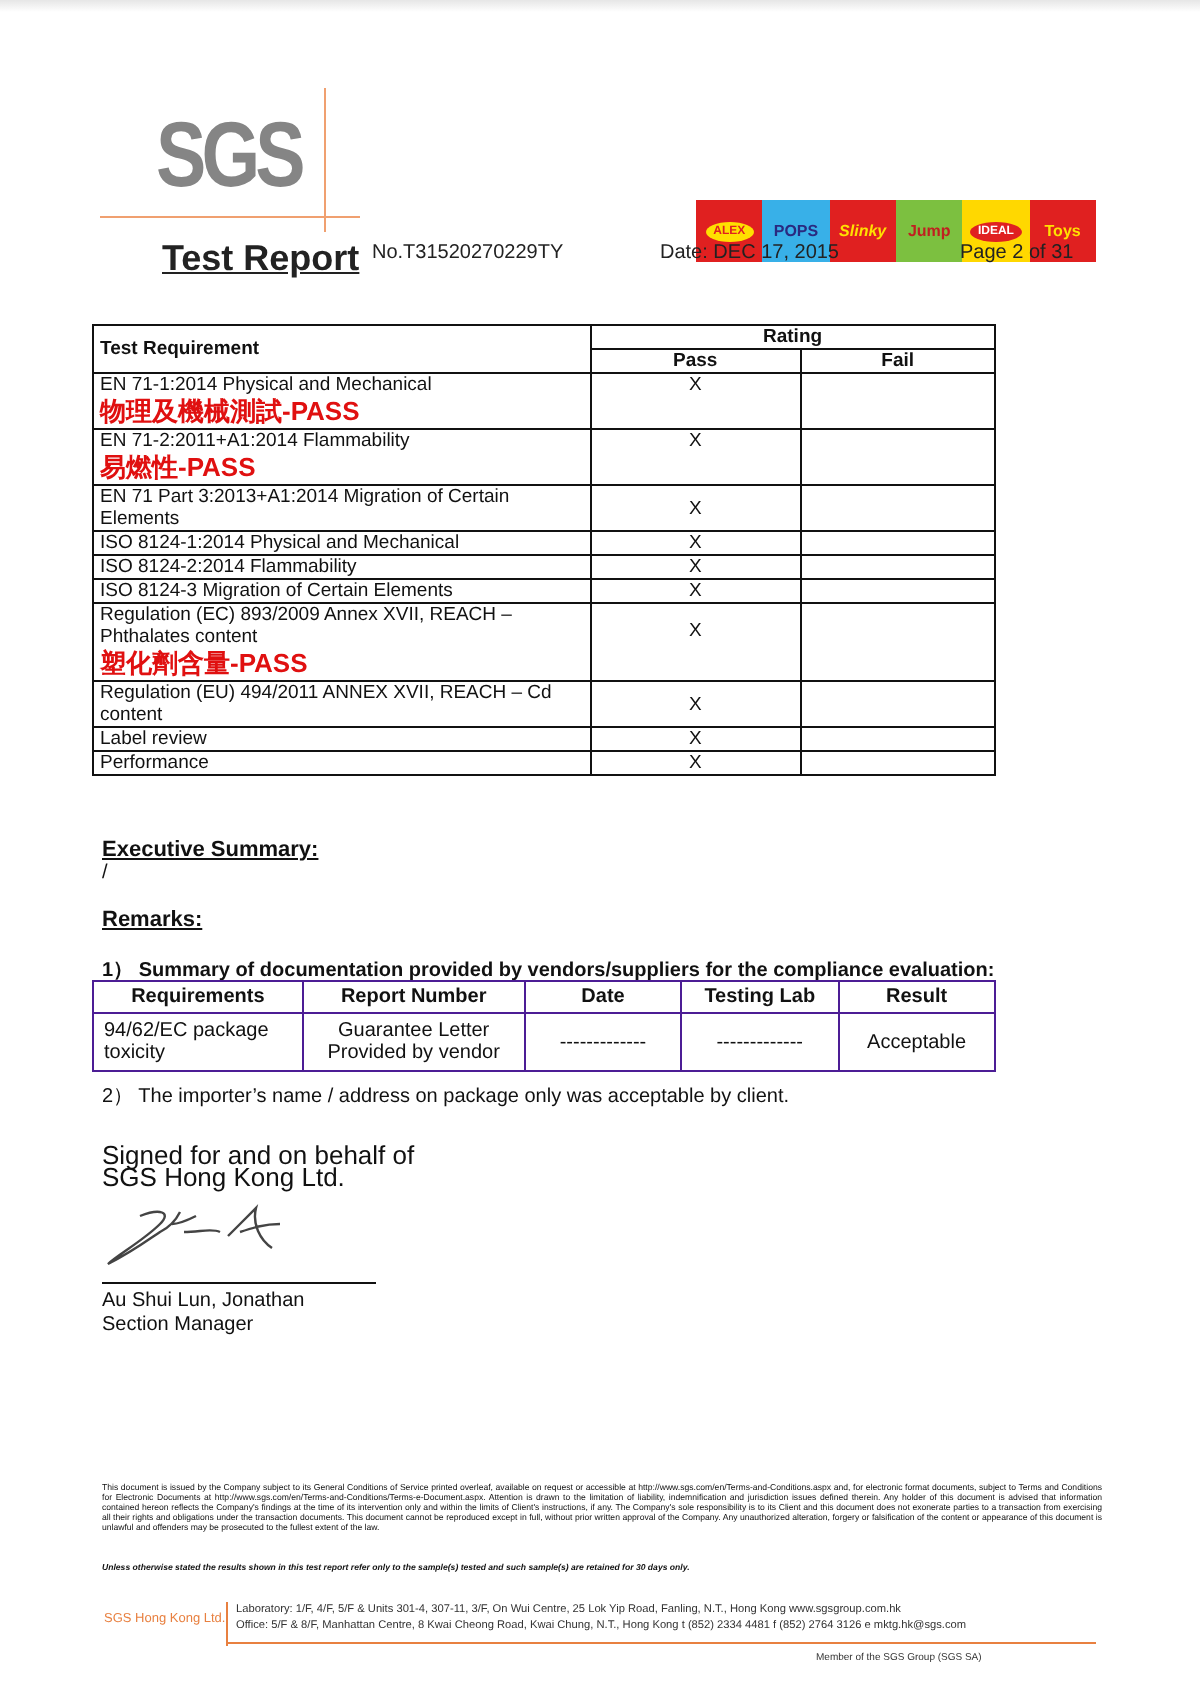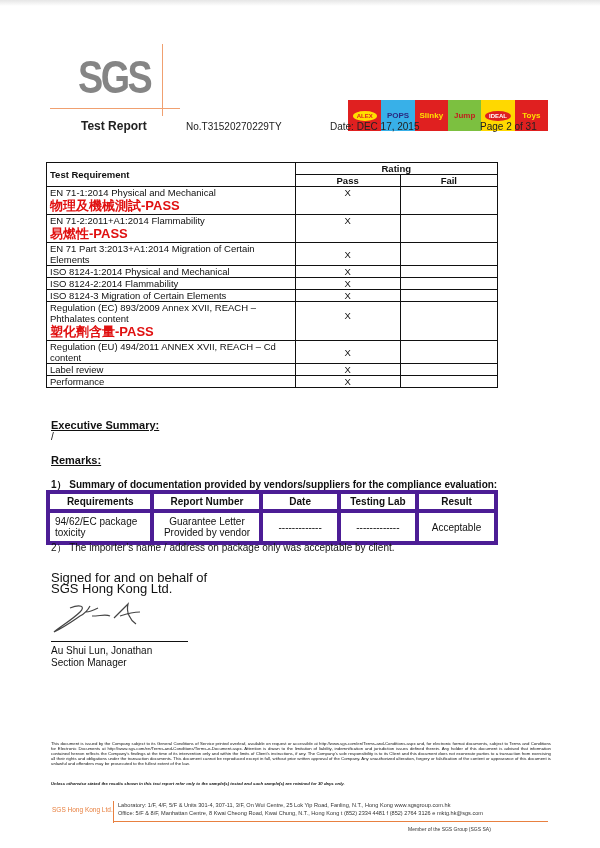--- a/index.html
+++ b/index.html
@@ -6,37 +6,37 @@
   body { width:600px; height:848px; position:relative; overflow:hidden; font-family:"Liberation Sans", sans-serif; color:#111; }
   .topshade { position:absolute; left:0; top:0; width:600px; height:6px; background:linear-gradient(#e6e6e6,#fff); }
   .logo { position:absolute; left:74px; top:50px; width:92px; height:60px; }
   .logo .txt { position:absolute; left:4px; top:4px; font-family:"Liberation Sans", sans-serif; font-weight:bold; font-size:46px; color:#858585; letter-spacing:-3px; transform:scaleX(0.82); transform-origin:left top; line-height:46px; }
   .logo .hline { position:absolute; left:-24px; top:58px; width:130px; height:1px; background:#f0a070; }
   .logo .vline { position:absolute; left:88px; top:-6px; width:1px; height:72px; background:#f0a070; }
   .brands { position:absolute; left:348px; top:100px; width:200px; height:31px; display:flex; }
   .brand { flex:1; display:flex; align-items:center; justify-content:center; font-size:8px; font-weight:bold; }
   .brand .badge { border-radius:50%; padding:2px 4px; font-size:6px; }
   .hdr { position:absolute; top:121px; font-size:10px; color:#222; }
-  .hdr.title { left:81px; font-size:12px; font-weight:bold; top:119px; }
+  .hdr.title { left:81px; font-size:18px; font-weight:bold; top:119px;text-decoration:underline; }
   .hdr.no { left:186px; }
   .hdr.date { left:330px; }
   .hdr.page { left:480px; }
   table { border-collapse:collapse; }
   .req { position:absolute; left:46px; top:162px; width:452px; font-size:9.5px; }
   .req td, .req th { border:1px solid #111; padding:0 3px; line-height:11px; vertical-align:top; }
   .req th { font-weight:bold; }
   .req .c1 { width:264px; text-align:left; }
   .req .c2 { width:108px; text-align:center; }
   .req .c3 { width:100px; text-align:center; }
   .req .mid { vertical-align:middle; }
   .cn { color:#e01010; font-weight:bold; font-size:13px; line-height:16px; display:block; }
   .sec { position:absolute; left:51px; font-size:11px; font-weight:bold; text-decoration:underline; }
   .plain { position:absolute; left:51px; font-size:10px; }
   .doc { position:absolute; left:46px; top:490px; width:452px; font-size:10px; }
-  .doc td, .doc th { border:4px solid #4c1d95; padding:2px 5px; line-height:11px; }
+  .doc td, .doc th { border:1px solid #4c1d95; padding:2px 5px; line-height:11px; }
   .doc th { font-weight:bold; text-align:center; }
   .doc td { text-align:center; vertical-align:middle;margin-top:48px; }
   .doc td.l { text-align:left; }
   .sig { position:absolute; left:51px; top:572px; font-size:13px; line-height:11px; }
   .sigline { position:absolute; left:51px; top:641px; width:137px; height:1px; background:#111; }
   .signame { position:absolute; left:51px; top:645px; font-size:10px; line-height:12px; }
   .fine { position:absolute; left:51px; top:741px; width:500px; font-size:4.3px; line-height:5px; text-align:justify; color:#111; }
   .fine2 { position:absolute; left:51px; top:781px; width:500px; font-size:4.3px; font-weight:bold; font-style:italic; }
   .foot-co { position:absolute; left:52px; top:806px; font-size:6.5px; color:#e88040; }
   .foot-div { position:absolute; left:113px; top:801px; width:1px; height:22px; background:#e88040; }
@@ -56,21 +56,21 @@
 </div>
 
 <div class="brands" id="brands">
     <div class="brand" style="background: rgb(224, 32, 32);">
       <span class="badge" style="color: rgb(224, 32, 32); background: rgb(255, 224, 0);">ALEX</span>
     </div>
     <div class="brand" style="background: rgb(56, 176, 232);">
       <span style="color: rgb(42, 42, 128);">POPS</span>
     </div>
     <div class="brand" style="background: rgb(224, 32, 32);">
-      <span style="color: rgb(255, 224, 0);">Slinky</span>
+      <span style="color: rgb(255, 224, 0); font-style: italic;">Slinky</span>
     </div>
     <div class="brand" style="background: rgb(124, 192, 64);">
       <span style="color: rgb(192, 32, 32);">Jump</span>
     </div>
     <div class="brand" style="background: rgb(255, 216, 0);">
       <span class="badge" style="color: rgb(255, 255, 255); background: rgb(224, 32, 32);">IDEAL</span>
     </div>
     <div class="brand" style="background: rgb(224, 32, 32);">
       <span style="color: rgb(255, 224, 0);">Toys</span>
     </div>

